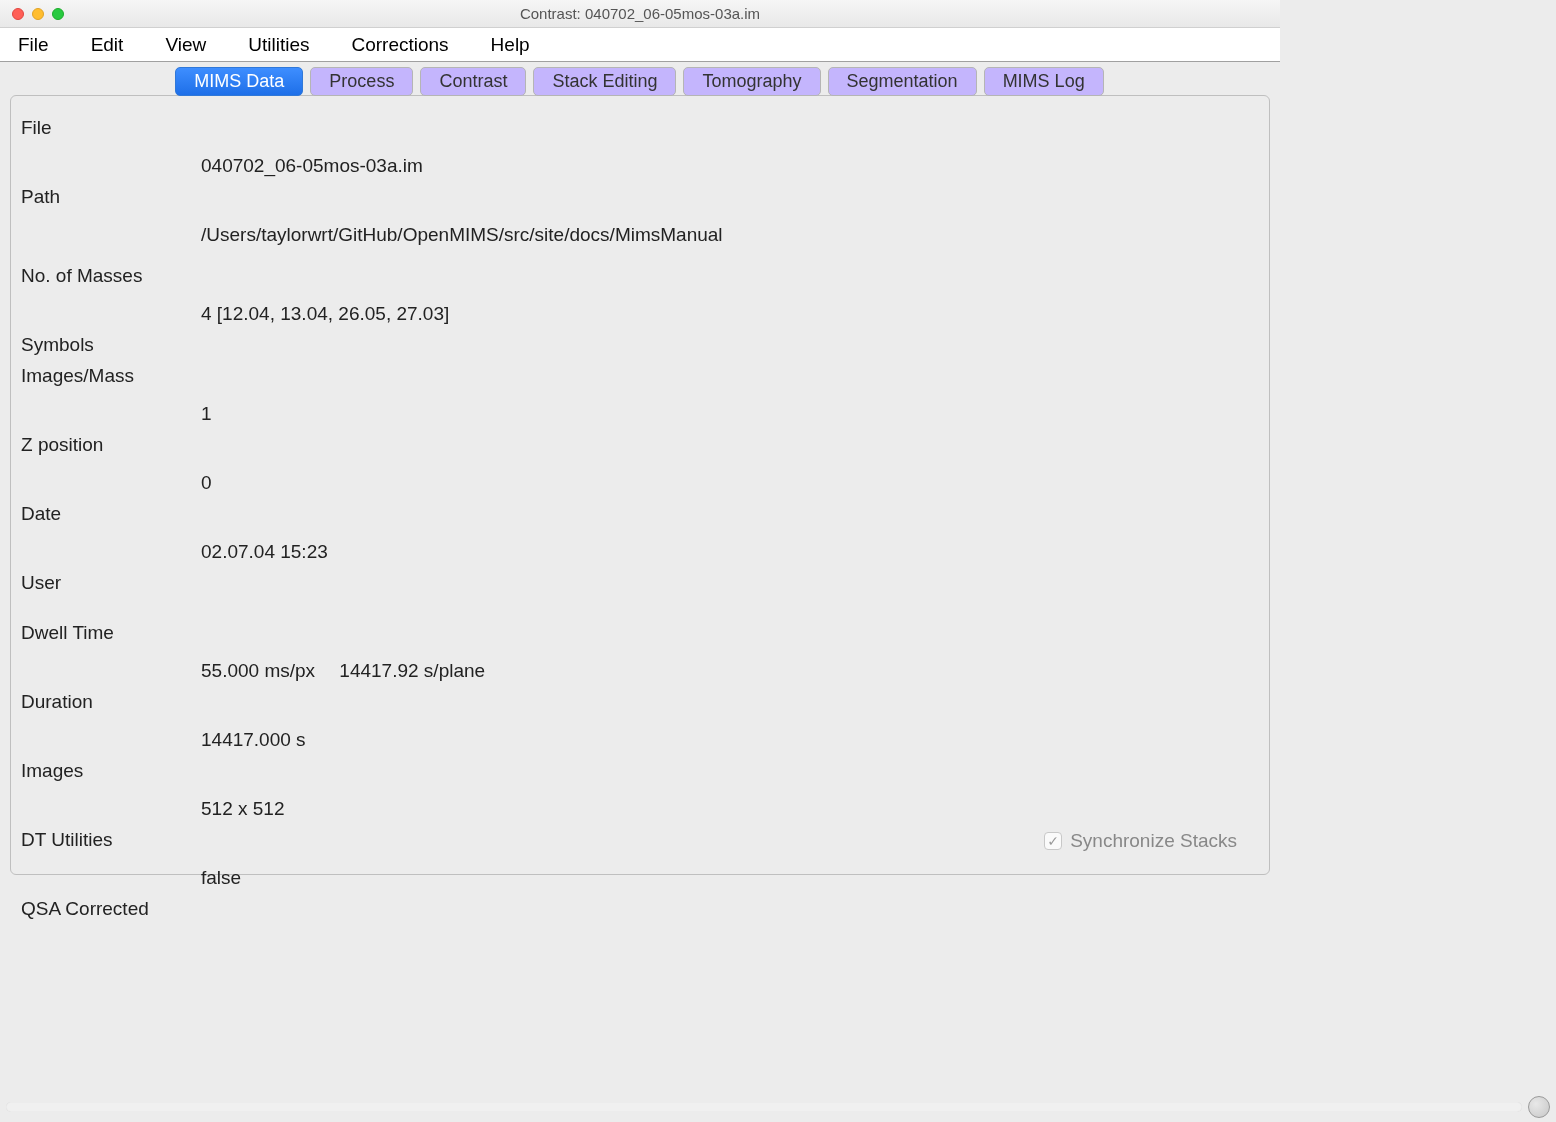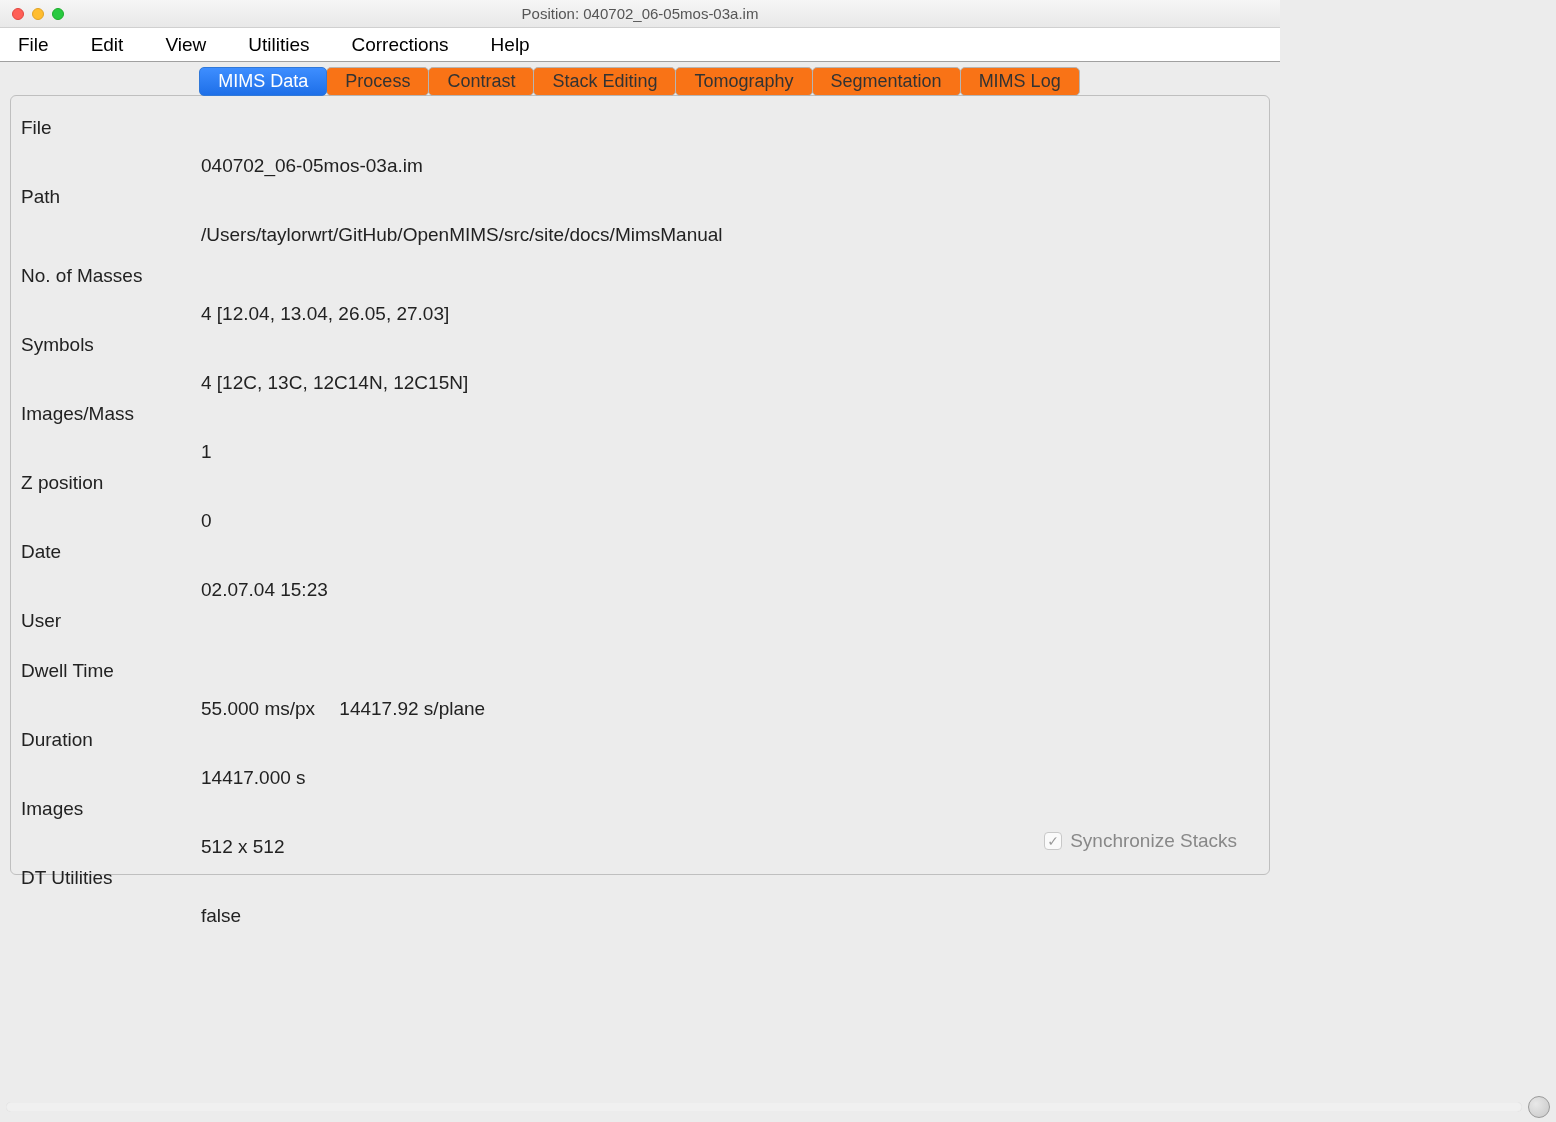--- a/index.html
+++ b/index.html
@@ -54,27 +54,27 @@
       color: #000;
       cursor: default;
       margin-right: 14px;
     }
     .main-area {
       padding: 4px 10px 0 10px;
     }
     .tabbar {
       display: flex;
       justify-content: center;
-      gap: 0;
+      gap: 8px;
       position: relative;
       top: 1px;
       z-index: 2;
     }
     .tab {
-      background: #f97316;
+      background: #c4b5fd;
       border: 1px solid #b5b5b5;
       border-radius: 5px;
       padding: 3px 18px;
       font-size: 18px;
       color: #333;
       margin-left: -1px;
       cursor: default;
     }
     .tab.active {
       background: linear-gradient(#3e8eff, #1e6fe8);
@@ -156,21 +156,21 @@
   </style>
 </head>
 <body>
 
 <div class="titlebar">
   <div class="traffic-lights">
     <div class="light red"></div>
     <div class="light yellow"></div>
     <div class="light green"></div>
   </div>
-  <div class="title">Position: 040702_06-05mos-03a.im</div>
+  <div class="title">Contrast: 040702_06-05mos-03a.im</div>
 </div>
 
 <div class="menubar">
   <div class="menu-item">File</div>
   <div class="menu-item">Edit</div>
   <div class="menu-item">View</div>
   <div class="menu-item">Utilities</div>
   <div class="menu-item">Corrections</div>
   <div class="menu-item">Help</div>
 </div>
@@ -199,21 +199,20 @@
     </div>
 
     <div class="section-gap"></div>
 
     <div class="row">
       <span class="label">No. of Masses</span>
       <span class="value">4 [12.04, 13.04, 26.05, 27.03]</span>
     </div>
     <div class="row">
       <span class="label">Symbols</span>
-      <span class="value">4 [12C, 13C, 12C14N, 12C15N]</span>
     </div>
     <div class="row">
       <span class="label">Images/Mass</span>
       <span class="value">1</span>
     </div>
     <div class="row">
       <span class="label">Z position</span>
       <span class="value">0</span>
     </div>
     <div class="row">

